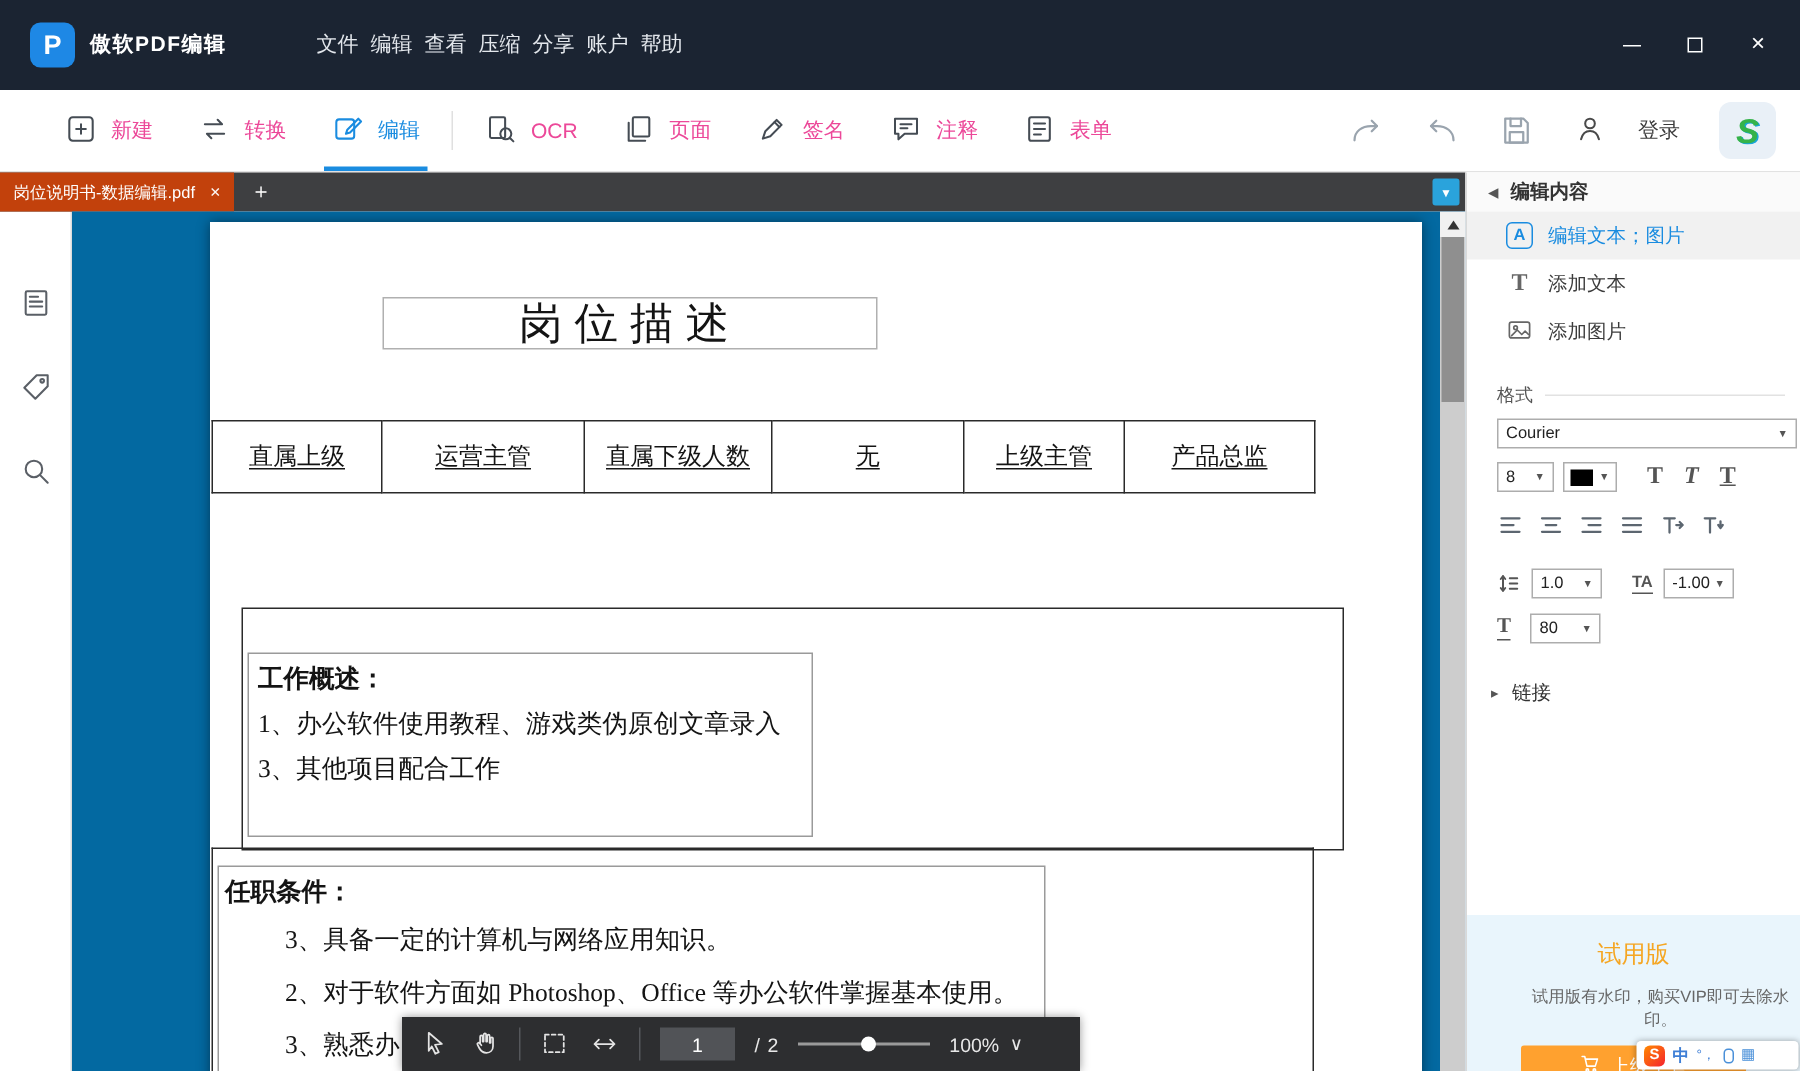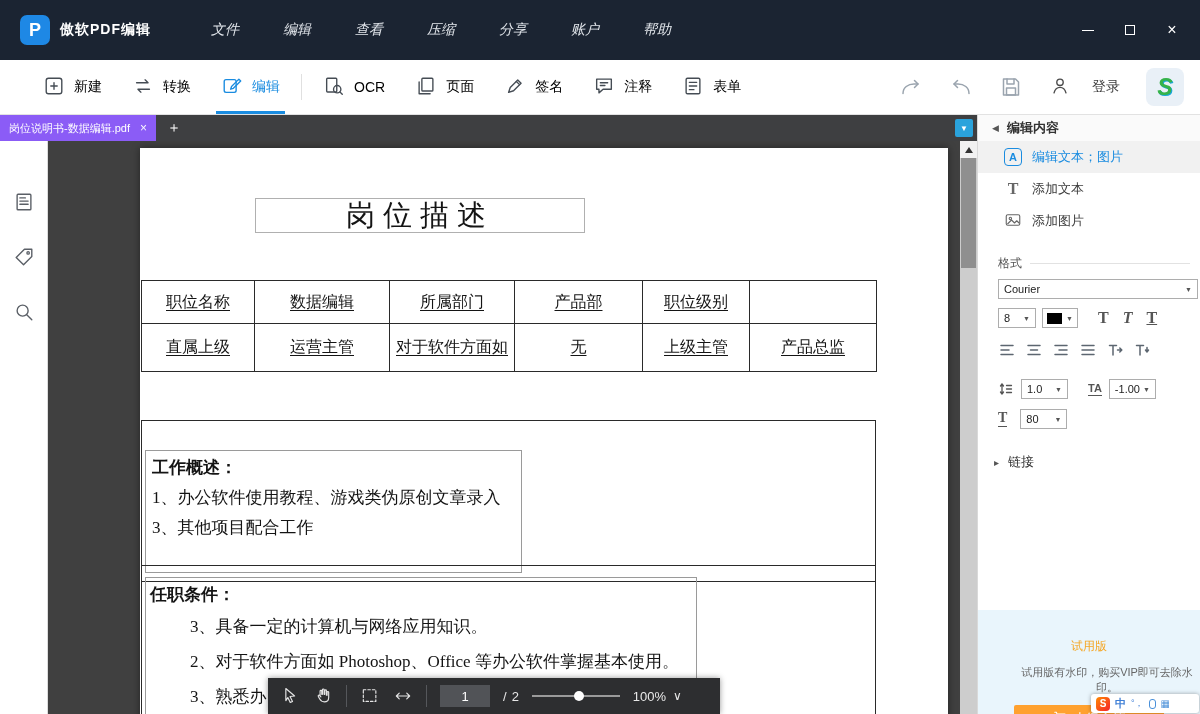--- a/index.html
+++ b/index.html
@@ -3,72 +3,72 @@
 <meta charset="utf-8">
 <style>
   *{margin:0;padding:0;box-sizing:border-box;}
   html,body{width:1200px;height:714px;overflow:hidden;font-family:"Liberation Sans","DejaVu Sans",sans-serif;cursor:default;}
   .app{position:relative;width:1200px;height:714px;background:#fff;overflow:hidden;}
 
   
   .titlebar{height:60px;background:#1b2432;display:flex;align-items:center;padding-left:20px;color:#fff;}
   .logo{width:30px;height:30px;border-radius:7px;background:#1e88e5;display:grid;place-items:center;font-weight:bold;font-size:18px;color:#fff;}
   .appname{margin-left:10px;font-size:14px;font-weight:bold;letter-spacing:1px;}
-  .menus{display:flex;gap:36px;margin-left:56px;font-size:14px;color:#e3e7ec;font-style:italic;}
+  .menus{display:flex;margin-left:56px;font-size:14px;color:#e3e7ec;}
   .menus span{cursor:pointer;padding:6px 4px;}
   .wincontrols{margin-left:auto;display:flex;align-items:center;gap:18px;padding-right:16px;height:100%;}
   .wc{width:24px;height:24px;display:grid;place-items:center;cursor:pointer;color:#fff;}
   .wc-min i{display:block;width:12px;border-bottom:1.6px solid #fff;}
   .wc-max i{display:block;width:10px;height:10px;border:1.4px solid #fff;}
   .wc-close{font-size:16px;line-height:1;}
 
   
   .toolbar{height:55px;background:#fff;border-bottom:1px solid #e2e2e2;display:flex;align-items:center;padding-left:28px;}
   .tbtn{display:flex;align-items:center;gap:9px;padding:0 15px;height:100%;font-size:14px;color:#454c54;position:relative;cursor:pointer;}
-  .tbtn .lbl{color:#000000;}
+  .tbtn .lbl{color:#ec4899;}
   .tbtn svg{width:22px;height:22px;fill:none;stroke:currentColor;stroke-width:1.5;stroke-linecap:round;stroke-linejoin:round;}
   .tbtn.active{color:#1a8ce0;}
   .tbtn.active .lbl{color:#1a8ce0;}
   .tbtn.active::after{content:"";position:absolute;left:10px;right:10px;bottom:0;height:3px;background:#1a8ce0;}
   .tsep{width:1px;height:26px;background:#e0e0e0;margin:0 6px;}
   .toolbar-right{margin-left:auto;display:flex;align-items:center;gap:26px;padding-right:16px;}
   .ricon{color:#9aa4ae;cursor:pointer;display:grid;place-items:center;}
   .ricon svg{width:24px;height:24px;fill:none;stroke:currentColor;stroke-width:1.5;stroke-linecap:round;stroke-linejoin:round;}
   .login{display:flex;align-items:center;gap:21px;color:#3a3a3a;font-size:14px;cursor:pointer;}
   .login svg{width:22px;height:22px;fill:none;stroke:#4a4a4a;stroke-width:1.5;stroke-linecap:round;stroke-linejoin:round;}
   .brand{width:38px;height:38px;border-radius:8px;background:#e9f0f7;display:grid;place-items:center;cursor:pointer;}
   .brand span{font-weight:bold;font-style:italic;font-size:23px;color:#35b34a;text-shadow:1px 1px 0 #19a6d8;}
 
   
   .workspace{display:flex;height:599px;}
   .left-col{width:977px;display:flex;flex-direction:column;}
 
   .tabbar{height:26px;background:#3e3f41;display:flex;align-items:center;position:relative;flex:0 0 26px;}
-  .tab{height:100%;background:#8b5cf6;color:#fff;font-size:11px;display:flex;align-items:center;gap:10px;padding:0 9px;cursor:pointer;}
+  .tab{height:100%;background:#c2410c;color:#fff;font-size:11px;display:flex;align-items:center;gap:10px;padding:0 9px;cursor:pointer;}
   .tab-close{font-size:12px;opacity:.95;cursor:pointer;}
   .tab-add{color:#fff;font-size:14px;margin-left:11px;cursor:pointer;}
   .tab-dd{position:absolute;right:4px;top:4px;width:18px;height:18px;background:#2aa3dc;color:#fff;font-size:8px;display:grid;place-items:center;border-radius:2px;cursor:pointer;}
 
   .main{display:flex;height:573px;}
   .side{width:48px;background:#fff;border-right:1px solid #dcdcdc;display:flex;flex-direction:column;align-items:center;padding-top:50px;gap:29px;}
   .side .sic{color:#5a5f66;cursor:pointer;}
   .side svg{width:22px;height:22px;fill:none;stroke:currentColor;stroke-width:1.5;stroke-linecap:round;stroke-linejoin:round;}
 
-  .docarea{flex:1;background:#404040;position:relative;overflow:hidden;}
+  .docarea{flex:1;background:#0369a1;position:relative;overflow:hidden;}
 
   
   .page{position:absolute;left:92px;top:7px;width:808px;height:720px;background:#fff;box-shadow:0 0 8px rgba(0,0,0,.45);font-family:"Liberation Serif","DejaVu Serif",serif;color:#141414;}
   .t-titlebox{position:absolute;left:115px;top:50px;width:330px;height:35px;border:1px solid #b0b0b0;display:flex;align-items:center;justify-content:center;font-size:29px;letter-spacing:8px;}
   .pdf-table{position:absolute;left:1px;top:132px;border-collapse:collapse;table-layout:fixed;width:735px;font-size:16px;}
   .pdf-table td{border:1px solid #2a2a2a;text-align:center;vertical-align:middle;overflow:hidden;}
   .pdf-table tr.r1 td{height:43px;}
   .pdf-table tr.r2 td{height:48px;}
   .cellv{text-decoration:underline;text-underline-offset:3px;}
   .sec{position:absolute;left:1px;width:735px;border:1px solid #2a2a2a;}
-  .sec2{top:272px;height:162px;}
+  .sec2{top:257px;height:162px;margin-left:20px;}
   .sec3{top:417px;height:300px;border-bottom:none;}
   .inner{position:absolute;border:1px solid #9a9a9a;font-size:17px;}
   .sec2 .inner{left:3px;top:29px;width:377px;height:123px;padding:2px 0 0 6px;line-height:30px;}
   .sec3 .inner{left:3px;top:11px;width:552px;height:170px;padding:3px 0 0 4px;}
   .sec3 .inner .hline1{line-height:28px;}
   .sec3 .inner .itm{line-height:35px;padding-left:40px;}
   .bold{font-weight:bold;}
 
   
   .vscroll{position:absolute;right:0;top:0;bottom:0;width:17px;background:#cdcdcd;}
@@ -117,21 +117,21 @@
   .row-space{margin-top:20px;gap:4px;}
   .spic{color:#555;display:grid;place-items:center;}
   .spic svg{width:16px;height:16px;fill:none;stroke:currentColor;stroke-width:1.3;stroke-linecap:round;stroke-linejoin:round;}
   .ta-ic{font-size:11px;font-weight:bold;border-bottom:1.4px solid #555;color:#555;margin-left:16px;line-height:1.1;}
   .t-ic{font-size:14px;font-weight:bold;border-bottom:1.4px solid #555;color:#555;font-family:"Liberation Serif",serif;line-height:1.05;}
   .sel-sm{width:47px;margin-left:3px;}
   .row-scale{margin-top:10px;gap:10px;}
   .links{margin:24px 0 0 16px;display:flex;align-items:center;gap:9px;cursor:pointer;color:#333;}
   .tri{font-size:10px;color:#555;}
   .trial{position:absolute;left:0;right:0;bottom:0;height:104px;background:#e9f5fc;text-align:center;}
-  .trial-title{margin-top:28px;color:#f5a623;font-size:12px;}
+  .trial-title{margin-top:16px;color:#f5a623;font-size:16px;}
   .trial-desc{margin-top:10px;font-size:11px;color:#666;padding-left:36px;}
   .buy{margin:10px auto 0;width:150px;height:27px;background:#ffa12f;color:#fff;font-size:13px;display:flex;align-items:center;justify-content:center;gap:7px;cursor:pointer;border-radius:2px;}
   .buy svg{width:14px;height:14px;fill:none;stroke:#fff;stroke-width:1.8;stroke-linecap:round;stroke-linejoin:round;}
 
   
   .ime{position:absolute;right:1px;bottom:1px;width:108px;height:19px;background:#fff;border-radius:3px;box-shadow:0 0 4px rgba(0,0,0,.35);display:flex;align-items:center;gap:5px;padding:0 5px;z-index:60;font-size:11px;}
   .ime-s{width:14px;height:14px;border-radius:4px;background:linear-gradient(135deg,#ff8a00,#f5222d);color:#fff;font-weight:bold;font-size:10px;display:grid;place-items:center;}
   .ime-lang{color:#3f7fd6;font-weight:bold;font-size:11px;}
   .ime-punct{color:#3f7fd6;font-size:9px;}
   .ime-mic{width:7px;height:10px;border:1.3px solid #4a90d9;border-radius:3px;}
@@ -296,32 +296,24 @@
             <table class="pdf-table">
               <colgroup>
                   <col style="width:113px">
                   <col style="width:135px">
                   <col style="width:125px">
                   <col style="width:128px">
                   <col style="width:107px">
                   <col style="width:127px">
                 </colgroup>
               <tbody>
-                  <tr class="r1">
-                <td><span class="cellv">职位名称</span></td>
-                <td><span class="cellv">数据编辑</span></td>
-                <td><span class="cellv">所属部门</span></td>
-                <td><span class="cellv">产品部</span></td>
-                <td><span class="cellv">职位级别</span></td>
-                <td><span></span></td>
-              </tr>
               <tr class="r2">
                 <td><span class="cellv">直属上级</span></td>
                 <td><span class="cellv">运营主管</span></td>
-                <td><span class="cellv">对于软件方面如</span></td>
+                <td><span class="cellv">直属下级人数</span></td>
                 <td><span class="cellv">无</span></td>
                 <td><span class="cellv">上级主管</span></td>
                 <td><span class="cellv">产品总监</span></td>
               </tr>
             </tbody>
               </table>
 
             <div class="sec sec2">
               <div class="inner">
                 <div class="bold">工作概述：</div>

